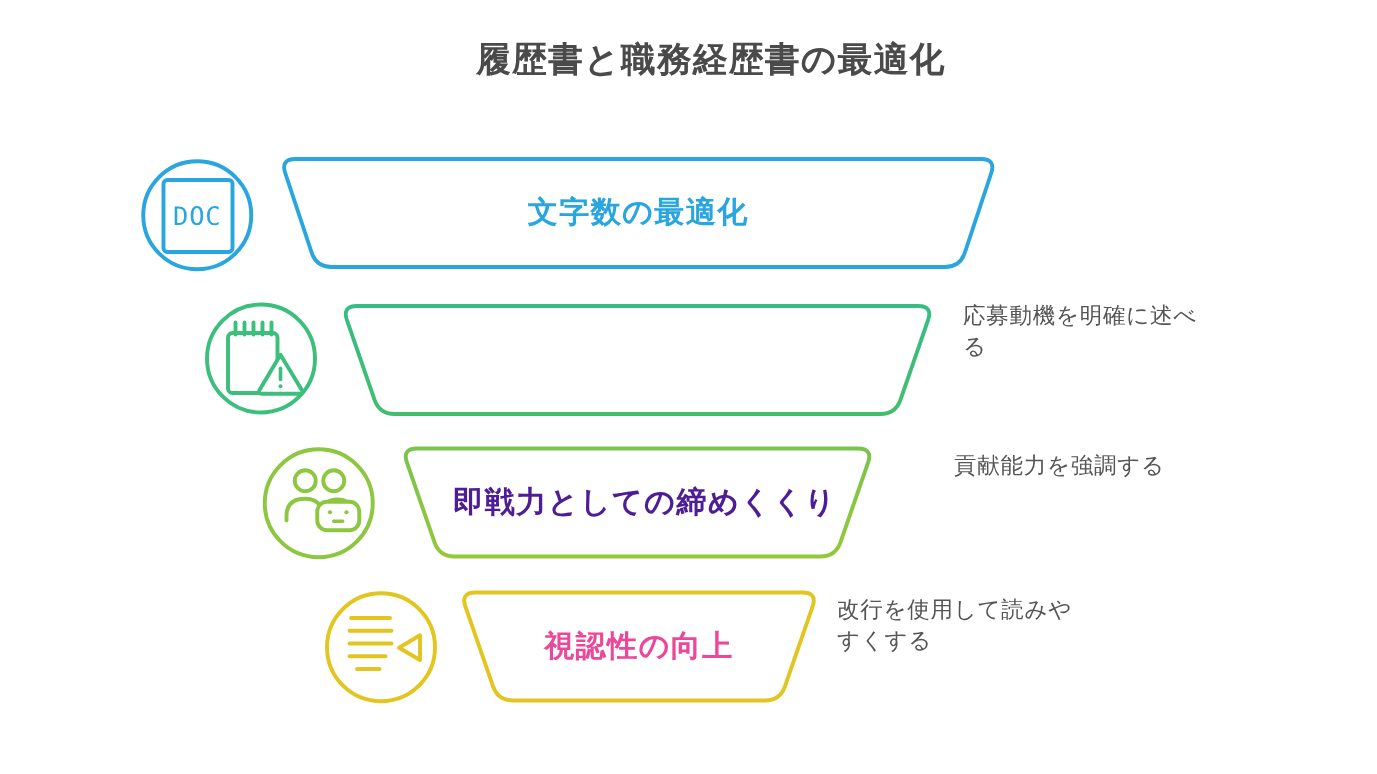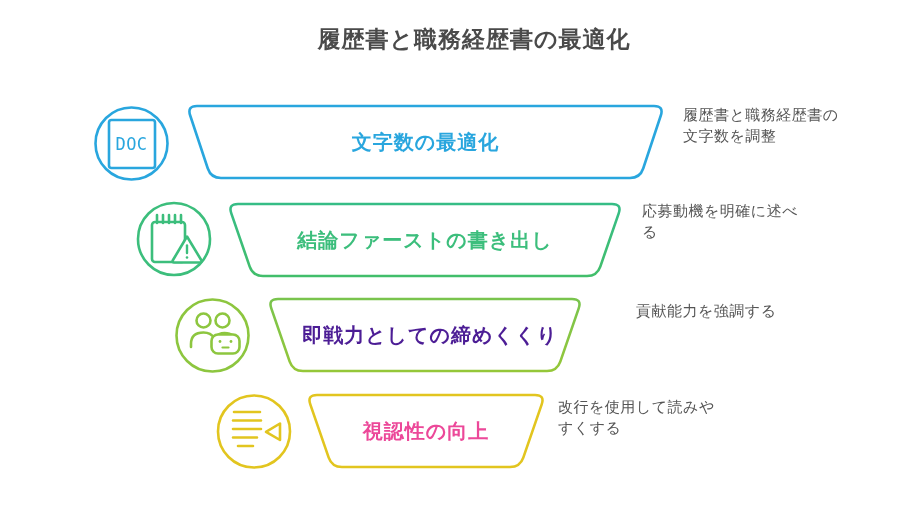--- a/index.html
+++ b/index.html
@@ -83,22 +83,20 @@
     </g>
 
     <g fill="none" stroke="#e2c51f" stroke-width="2.6" stroke-linecap="round" stroke-linejoin="round">
       <circle cx="254" cy="431.5" r="36"></circle>
       <path d="M234,412 h26 M233,420.5 h28 M233,429 h28 M233,437.5 h24 M238,446 h15"></path>
       <path d="M280,423.5 v16.5 l-14,-8.2 Z"></path>
     </g>
   </svg>
 
   <div class="step-label lbl-1">文字数の最適化</div>
-  <div class="step-label lbl-2">結論ファーストの書き出し</div>
   <div class="step-label lbl-3">即戦力としての締めくくり</div>
   <div class="step-label lbl-4">視認性の向上</div>
 
-  <div class="note note-1">履歴書と職務経歴書の文字数を調整</div>
   <div class="note note-2">応募動機を明確に述べる</div>
   <div class="note note-3">貢献能力を強調する</div>
   <div class="note note-4">改行を使用して読みやすくする</div>
 
 </div>
 
 </body></html>

